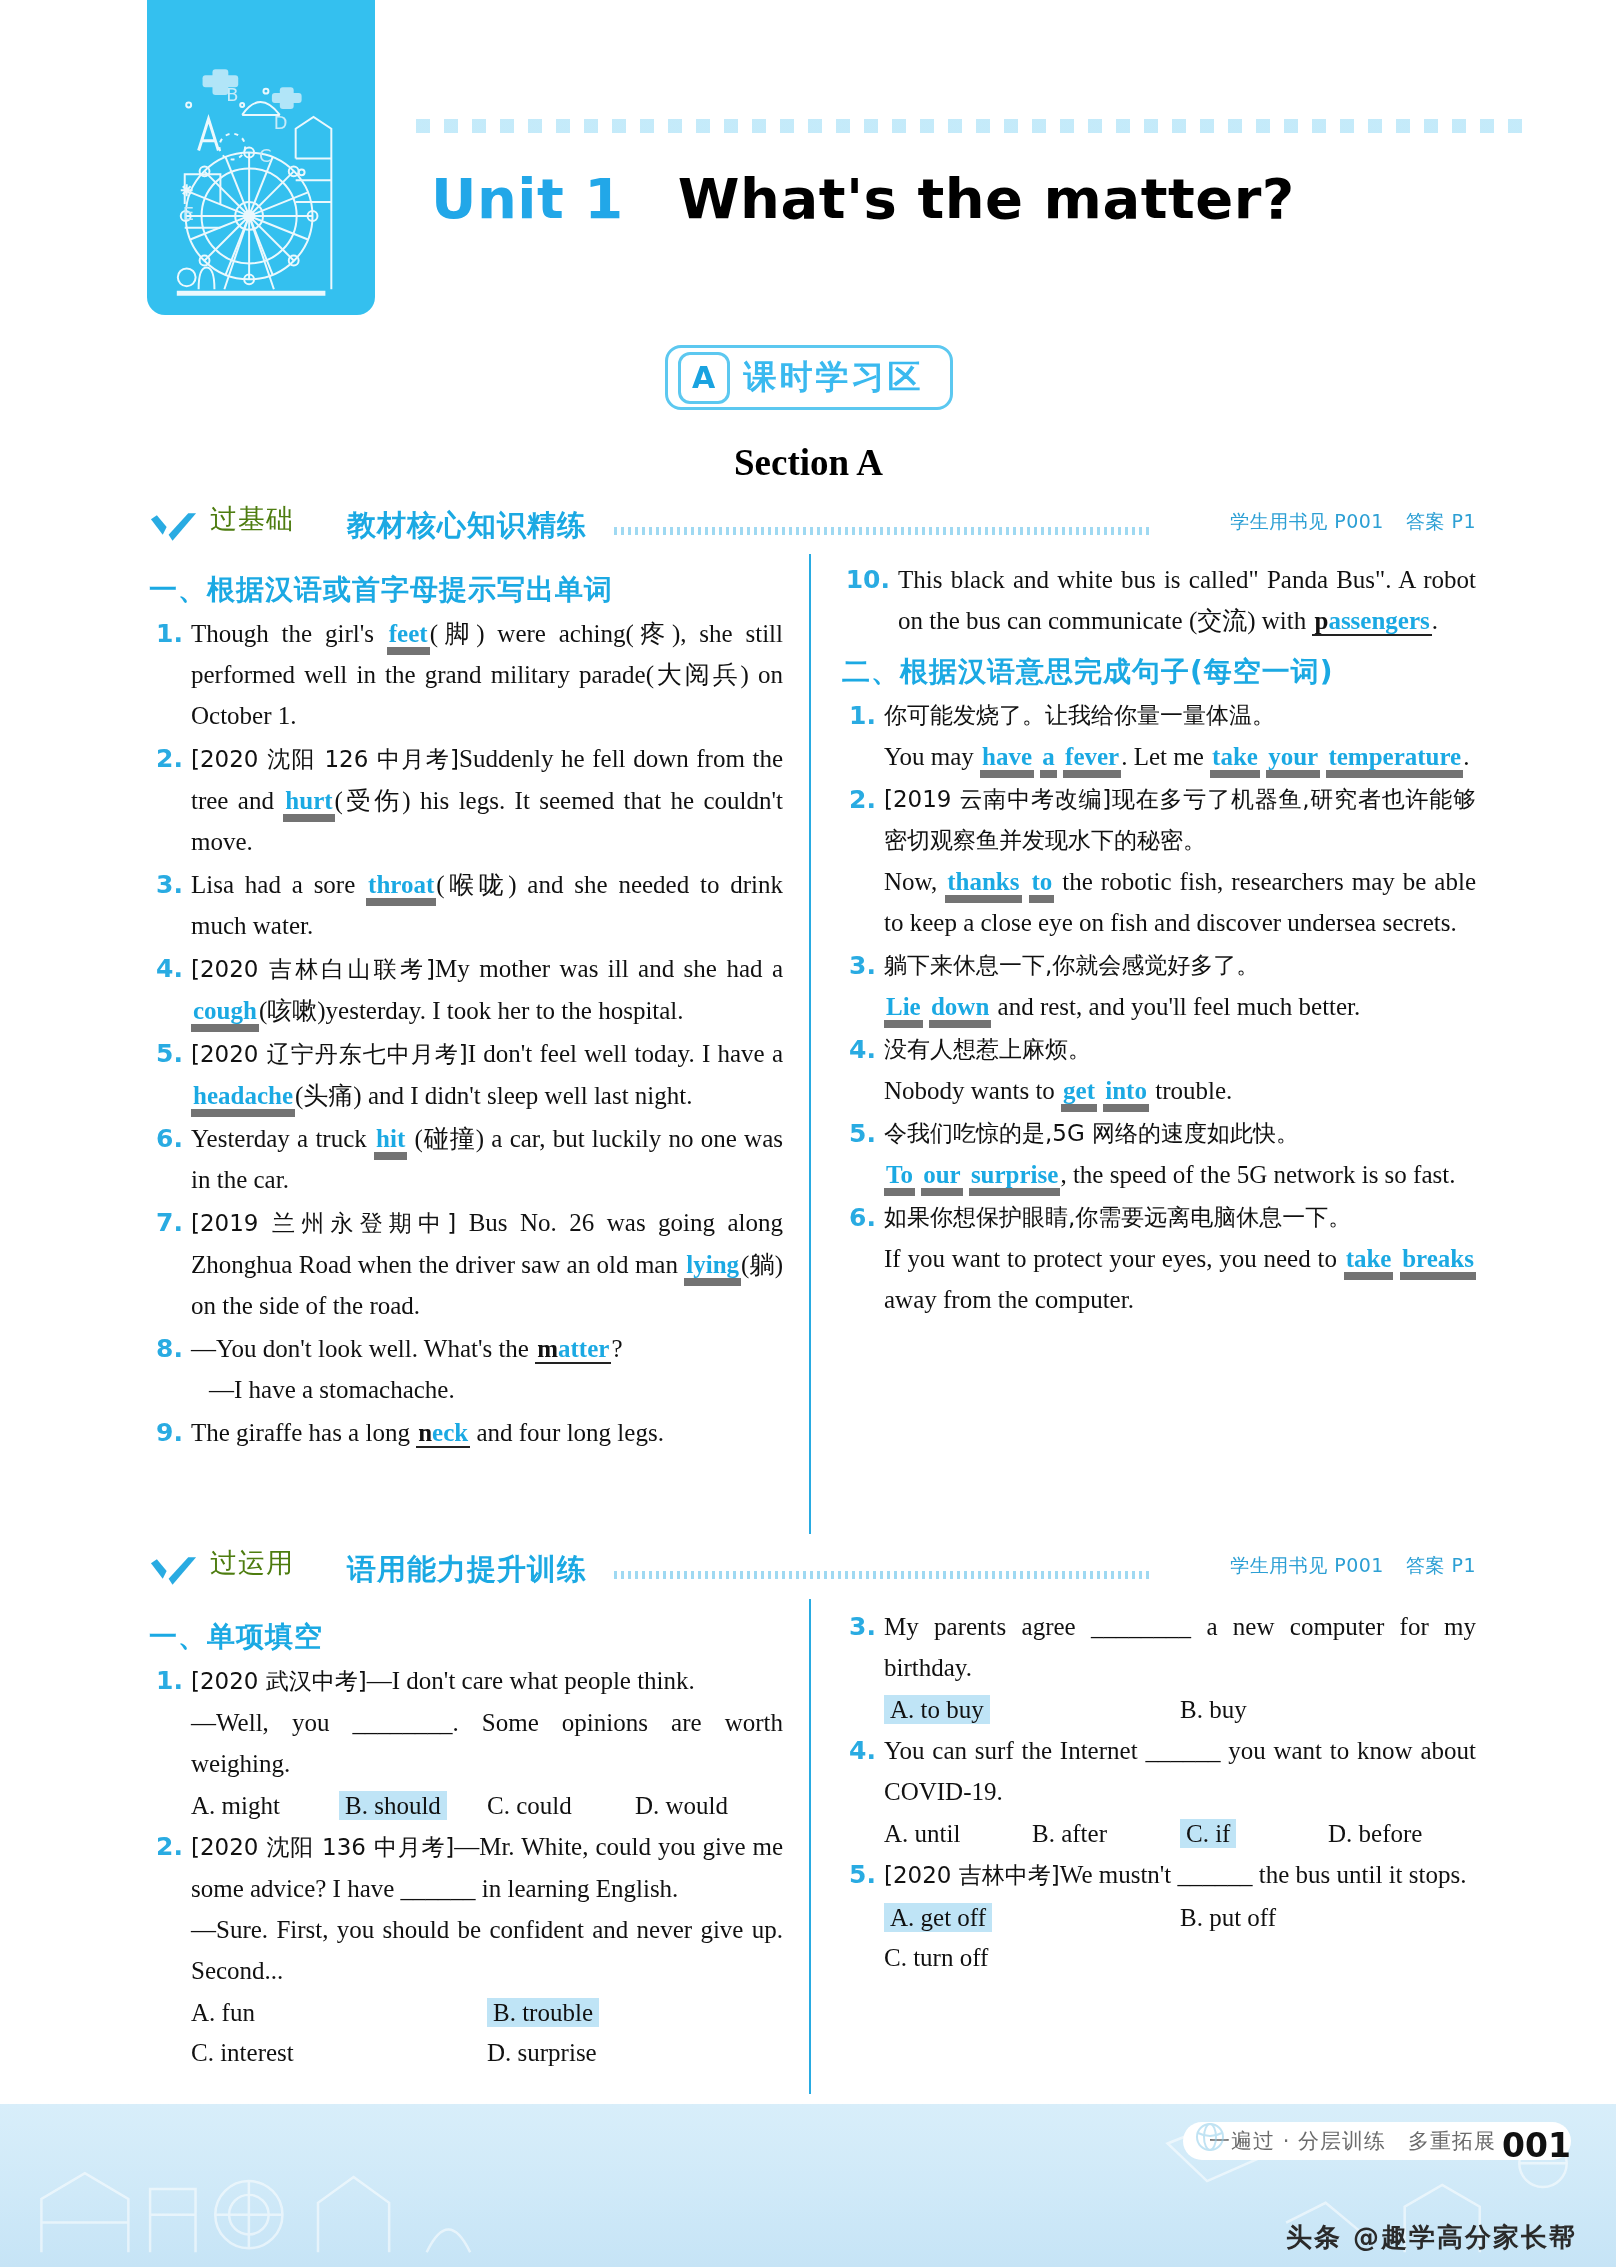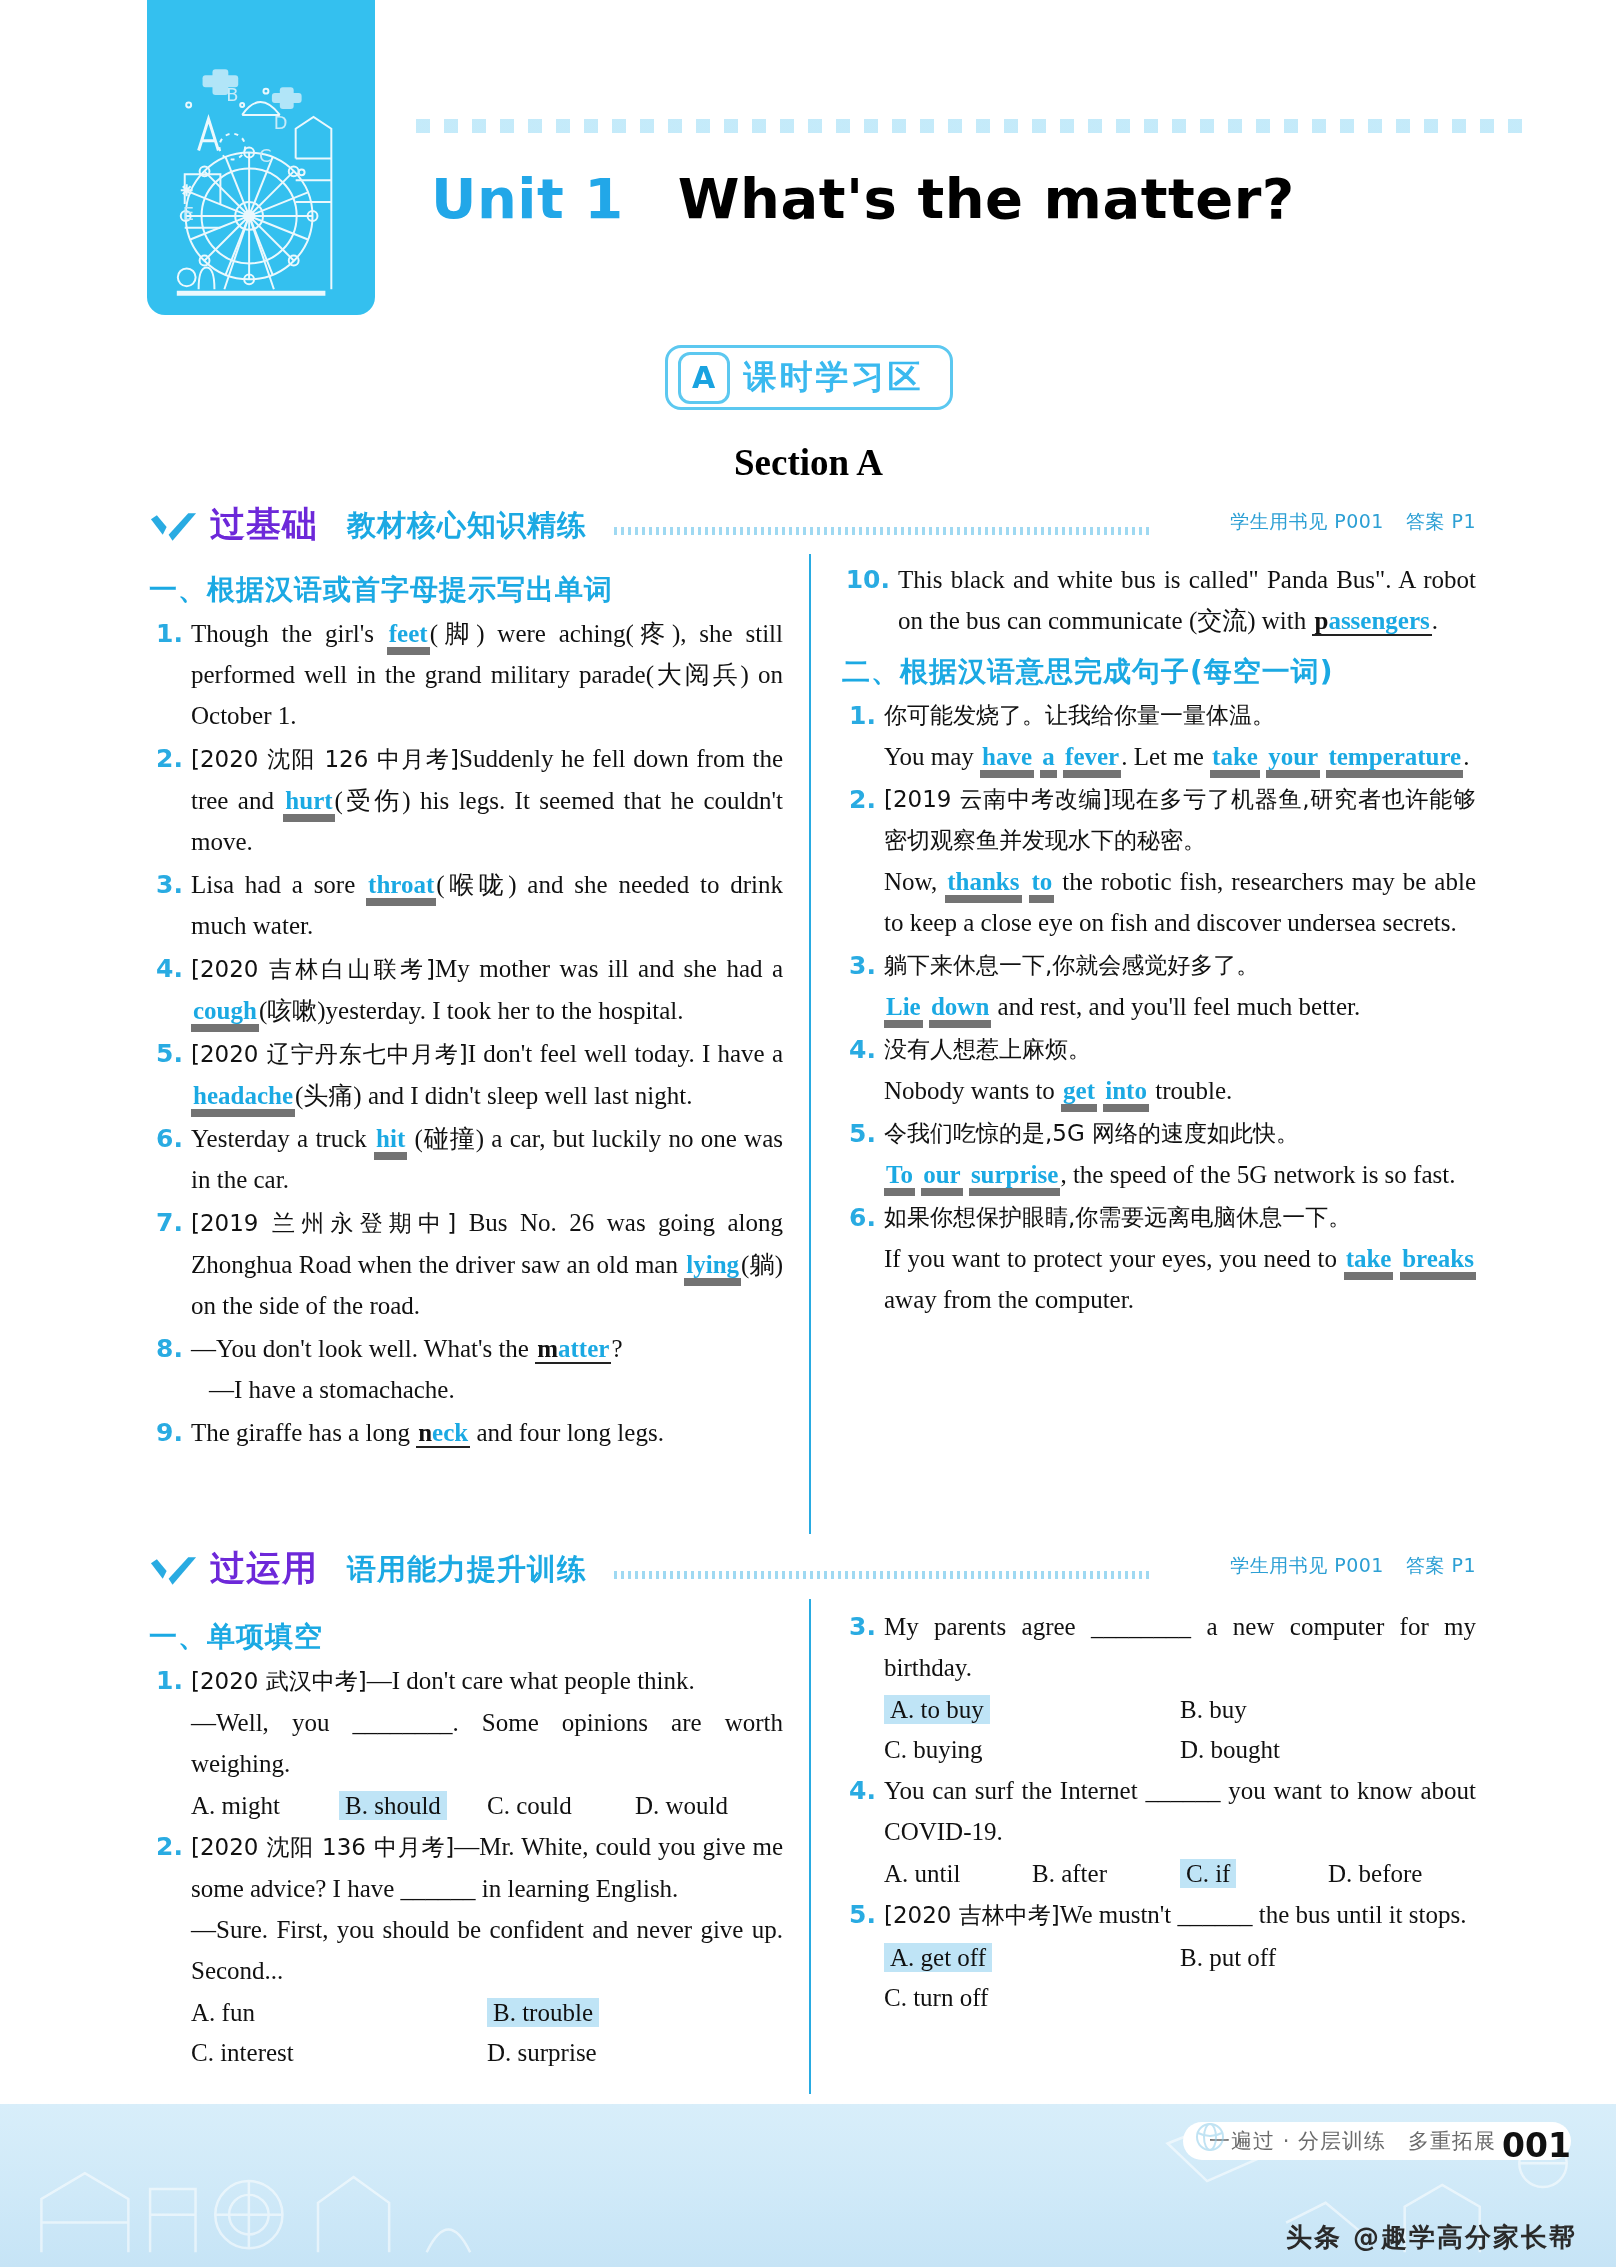--- a/index.html
+++ b/index.html
@@ -59,21 +59,21 @@
   .section-a{
     position:absolute;left:0;right:0;top:441px;text-align:center;
     font-family:"Liberation Serif", serif;font-weight:bold;font-size:37px;color:#000;
   }
 
   
   .sec-head{position:absolute;left:149px;width:1327px;height:46px;}
   .sec-head .chk{position:absolute;left:0;top:6px;}
   .sec-head .t1{
     position:absolute;left:61px;top:-4px;
-    font-family:"DejaVu Sans", sans-serif;font-weight:bold;font-size:35px;color:#6d28d9;
+    font-family:"DejaVu Sans", sans-serif;font-weight:normal;font-size:27px;color:#4d7c0f;
     letter-spacing:1px;
   }
   .sec-head .t2{
     position:absolute;left:198px;top:1px;
     font-family:"DejaVu Sans", sans-serif;font-weight:bold;font-size:29px;color:#1ba9e3;
     letter-spacing:1px;
   }
   .sec-head .rule{
     position:absolute;left:465px;top:22px;right:327px;height:8px;
     background:repeating-linear-gradient(to right,#9fd9f2 0 3px,transparent 3px 7px);
@@ -415,24 +415,20 @@
           <div class="q">
             <div class="num">3.</div>
             <div class="body">
               <div style="text-align: justify;">My parents agree ________ a new computer for my birthday.</div>
             </div>
           </div>
           <div class="opts two">
             <span class="opt"><span class="hl">A. to buy</span></span>
             <span class="opt"><span>B. buy</span></span>
           </div>
-          <div class="opts two">
-            <span class="opt"><span>C. buying</span></span>
-            <span class="opt"><span>D. bought</span></span>
-          </div>
         </div>
         <div>
           <div class="q">
             <div class="num">4.</div>
             <div class="body">
               <div style="text-align: justify;">You can surf the Internet ______ you want to know about COVID-19.</div>
             </div>
           </div>
           <div class="opts four">
             <span class="opt"><span>A. until</span></span>

